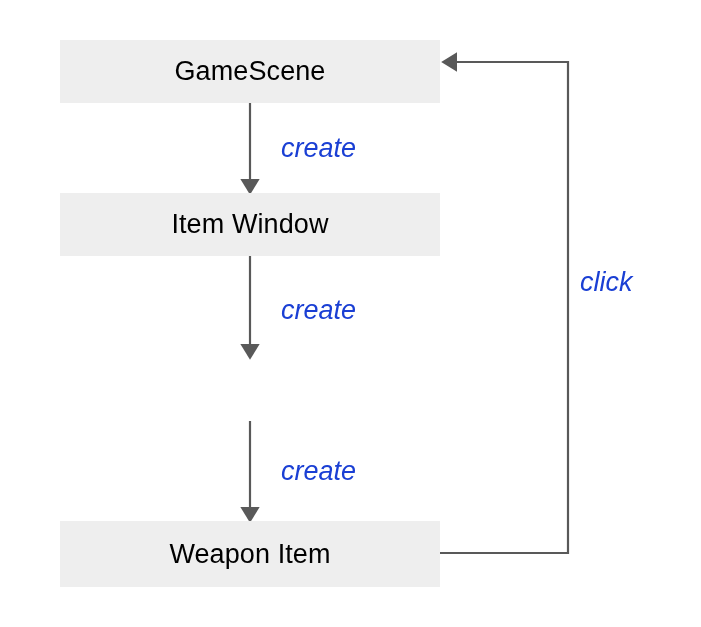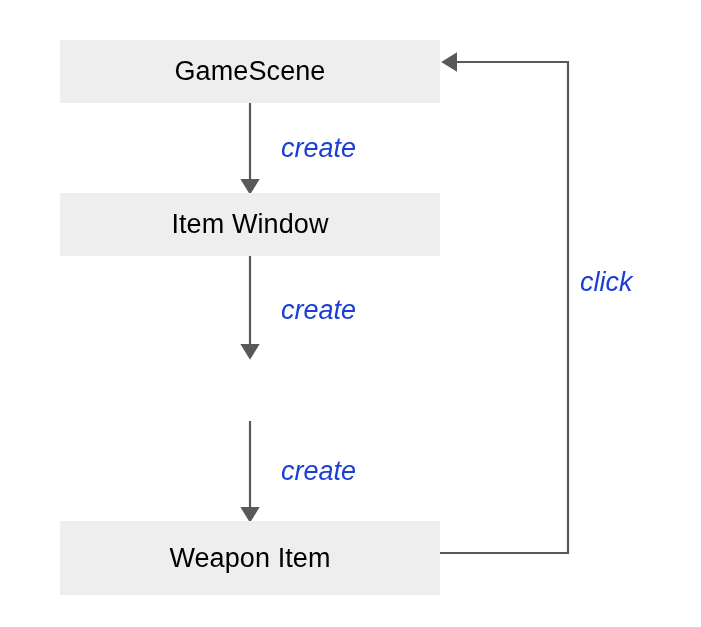--- a/index.html
+++ b/index.html
@@ -79,21 +79,21 @@
 
   <div class="node-box" style="left:60px; top:32px; width:380px; height:63px;margin-top:8px;">
     <span class="node-label">GameScene</span>
   </div>
 
   <div class="node-box" style="left:60px; top:193px; width:380px; height:63px;">
     <span class="node-label">Item Window</span>
   </div>
 
 
-  <div class="node-box" style="left:60px; top:521px; width:380px; height:74px;">
+  <div class="node-box" style="left:60px; top:521px; width:380px; height:66px;">
     <span class="node-label">Weapon Item</span>
   </div>
 
   <div class="edge-label" style="left:281px; top:135px;">create</div>
 
   <div class="edge-label" style="left:281px; top:297px;">create</div>
 
   <div class="edge-label" style="left:281px; top:458px;">create</div>
 
   <div class="edge-label" style="left:580px; top:269px;">click</div>

